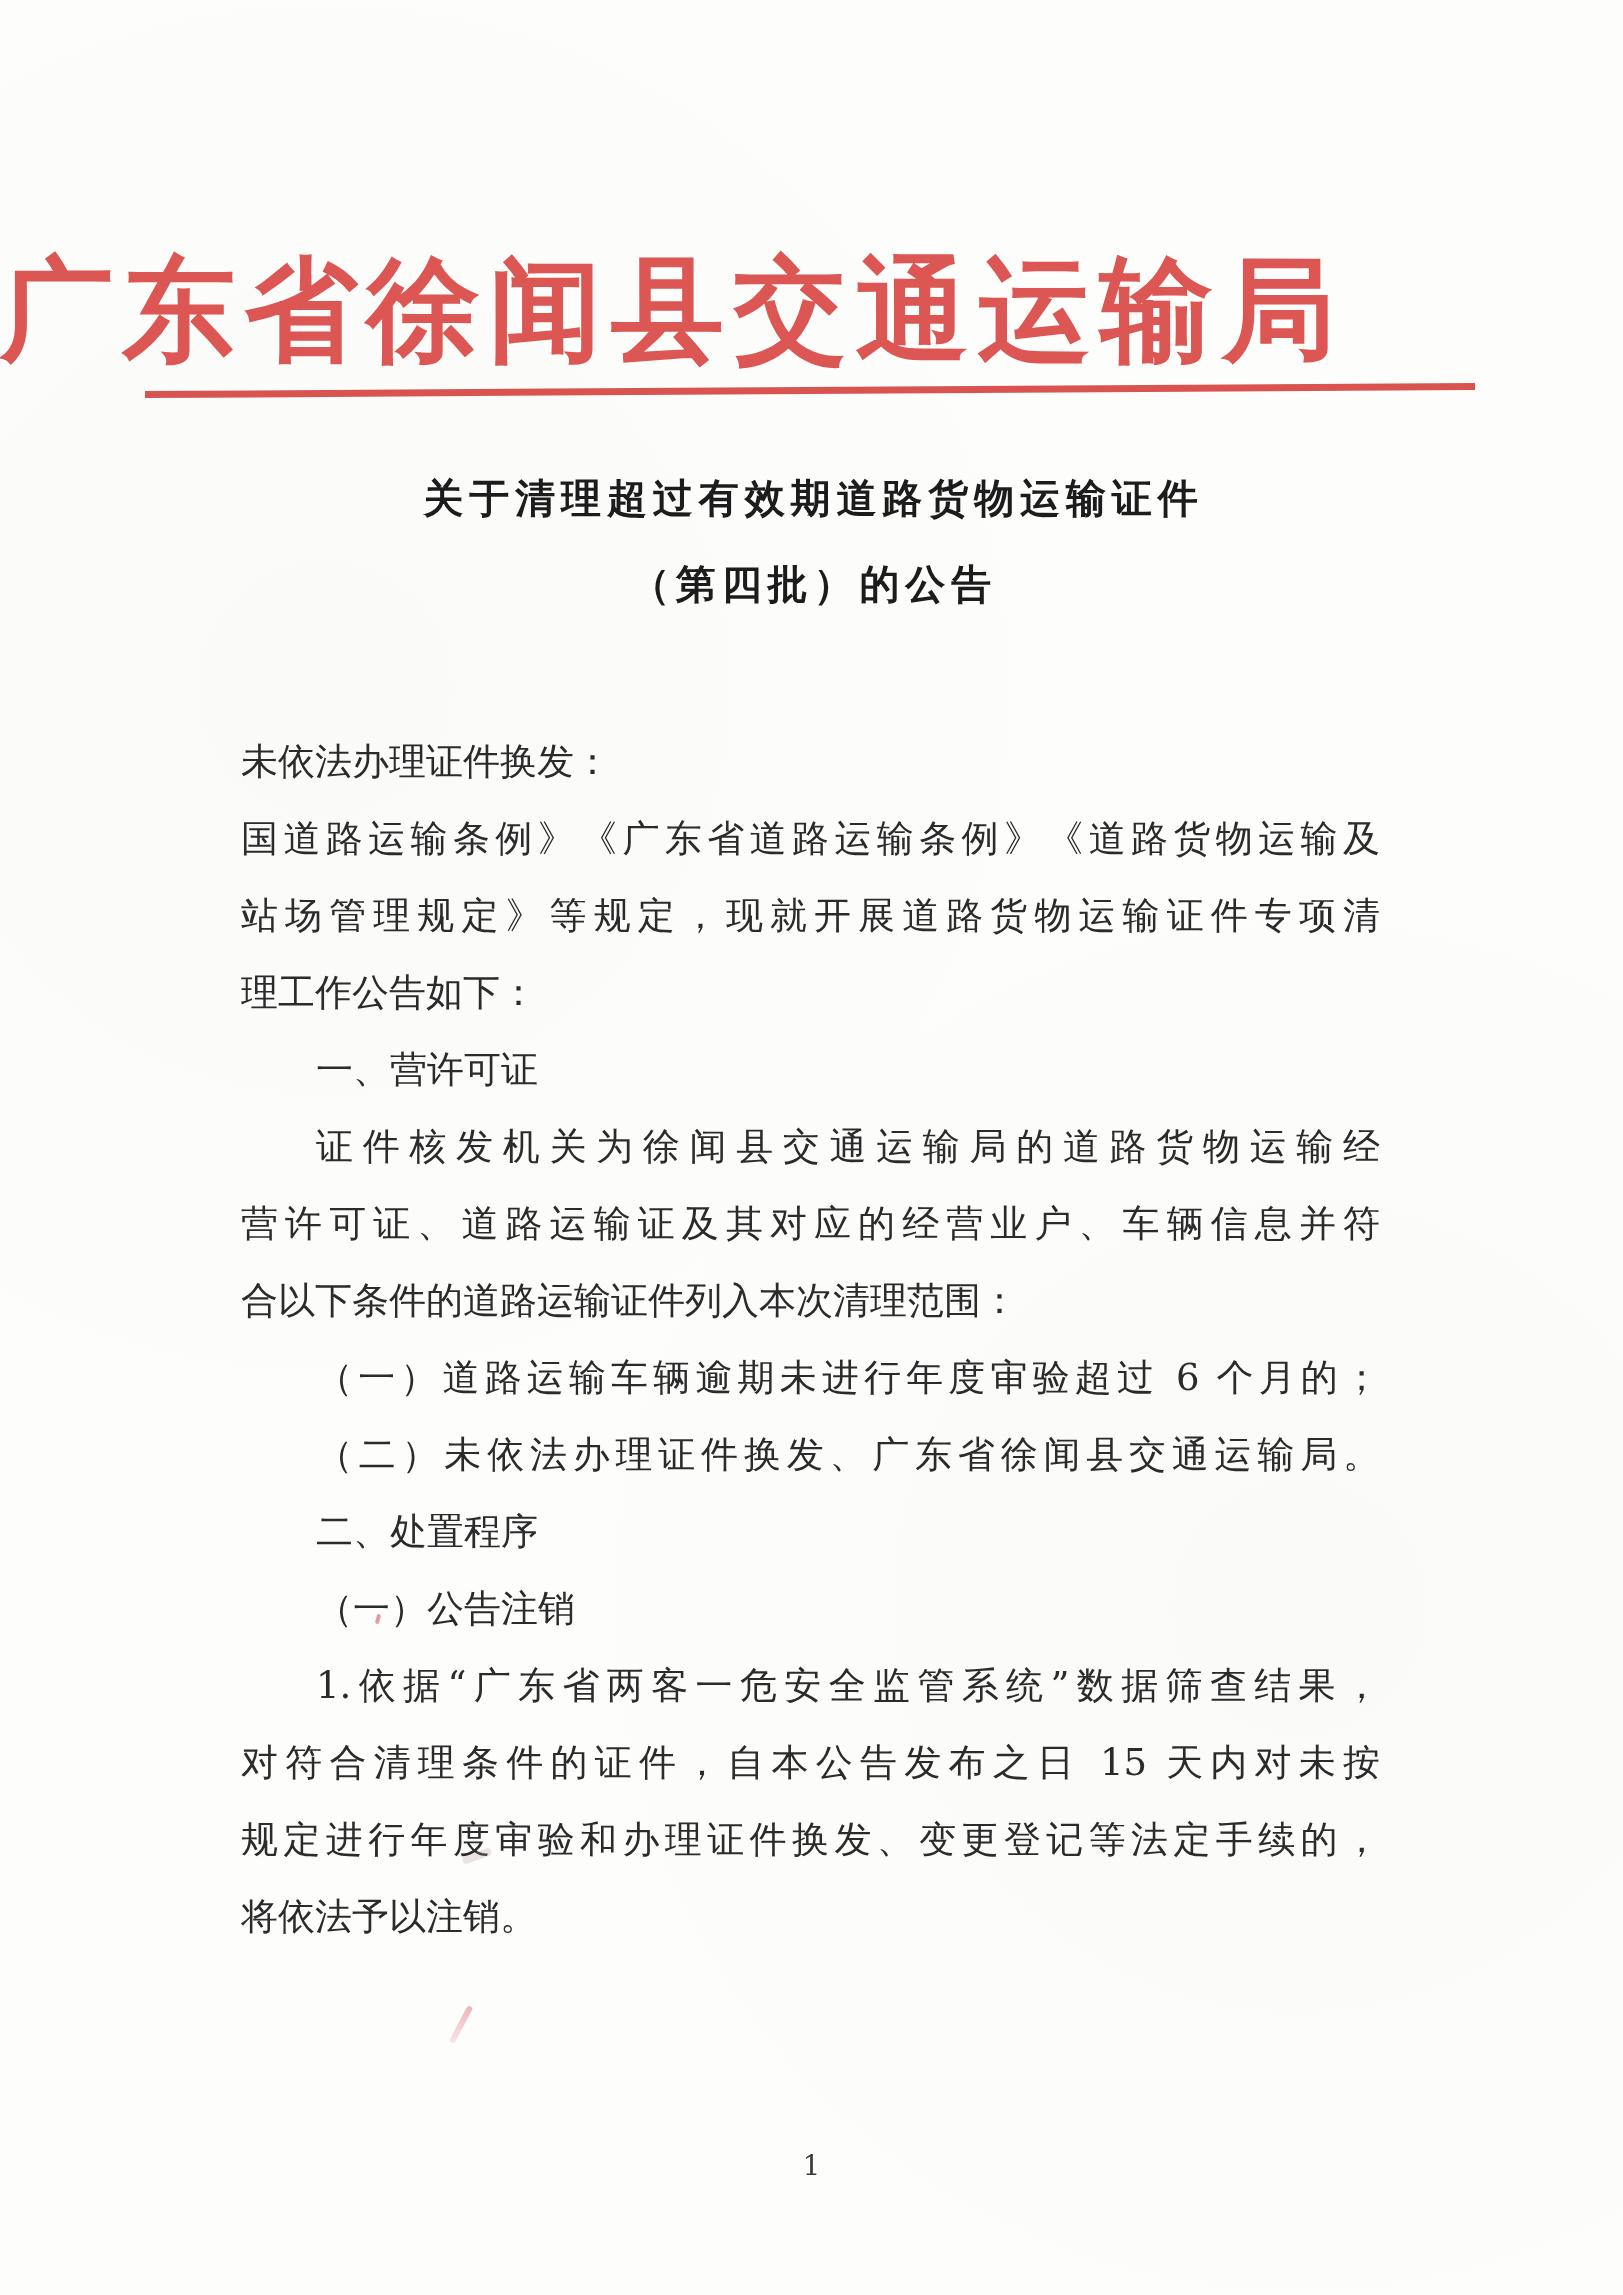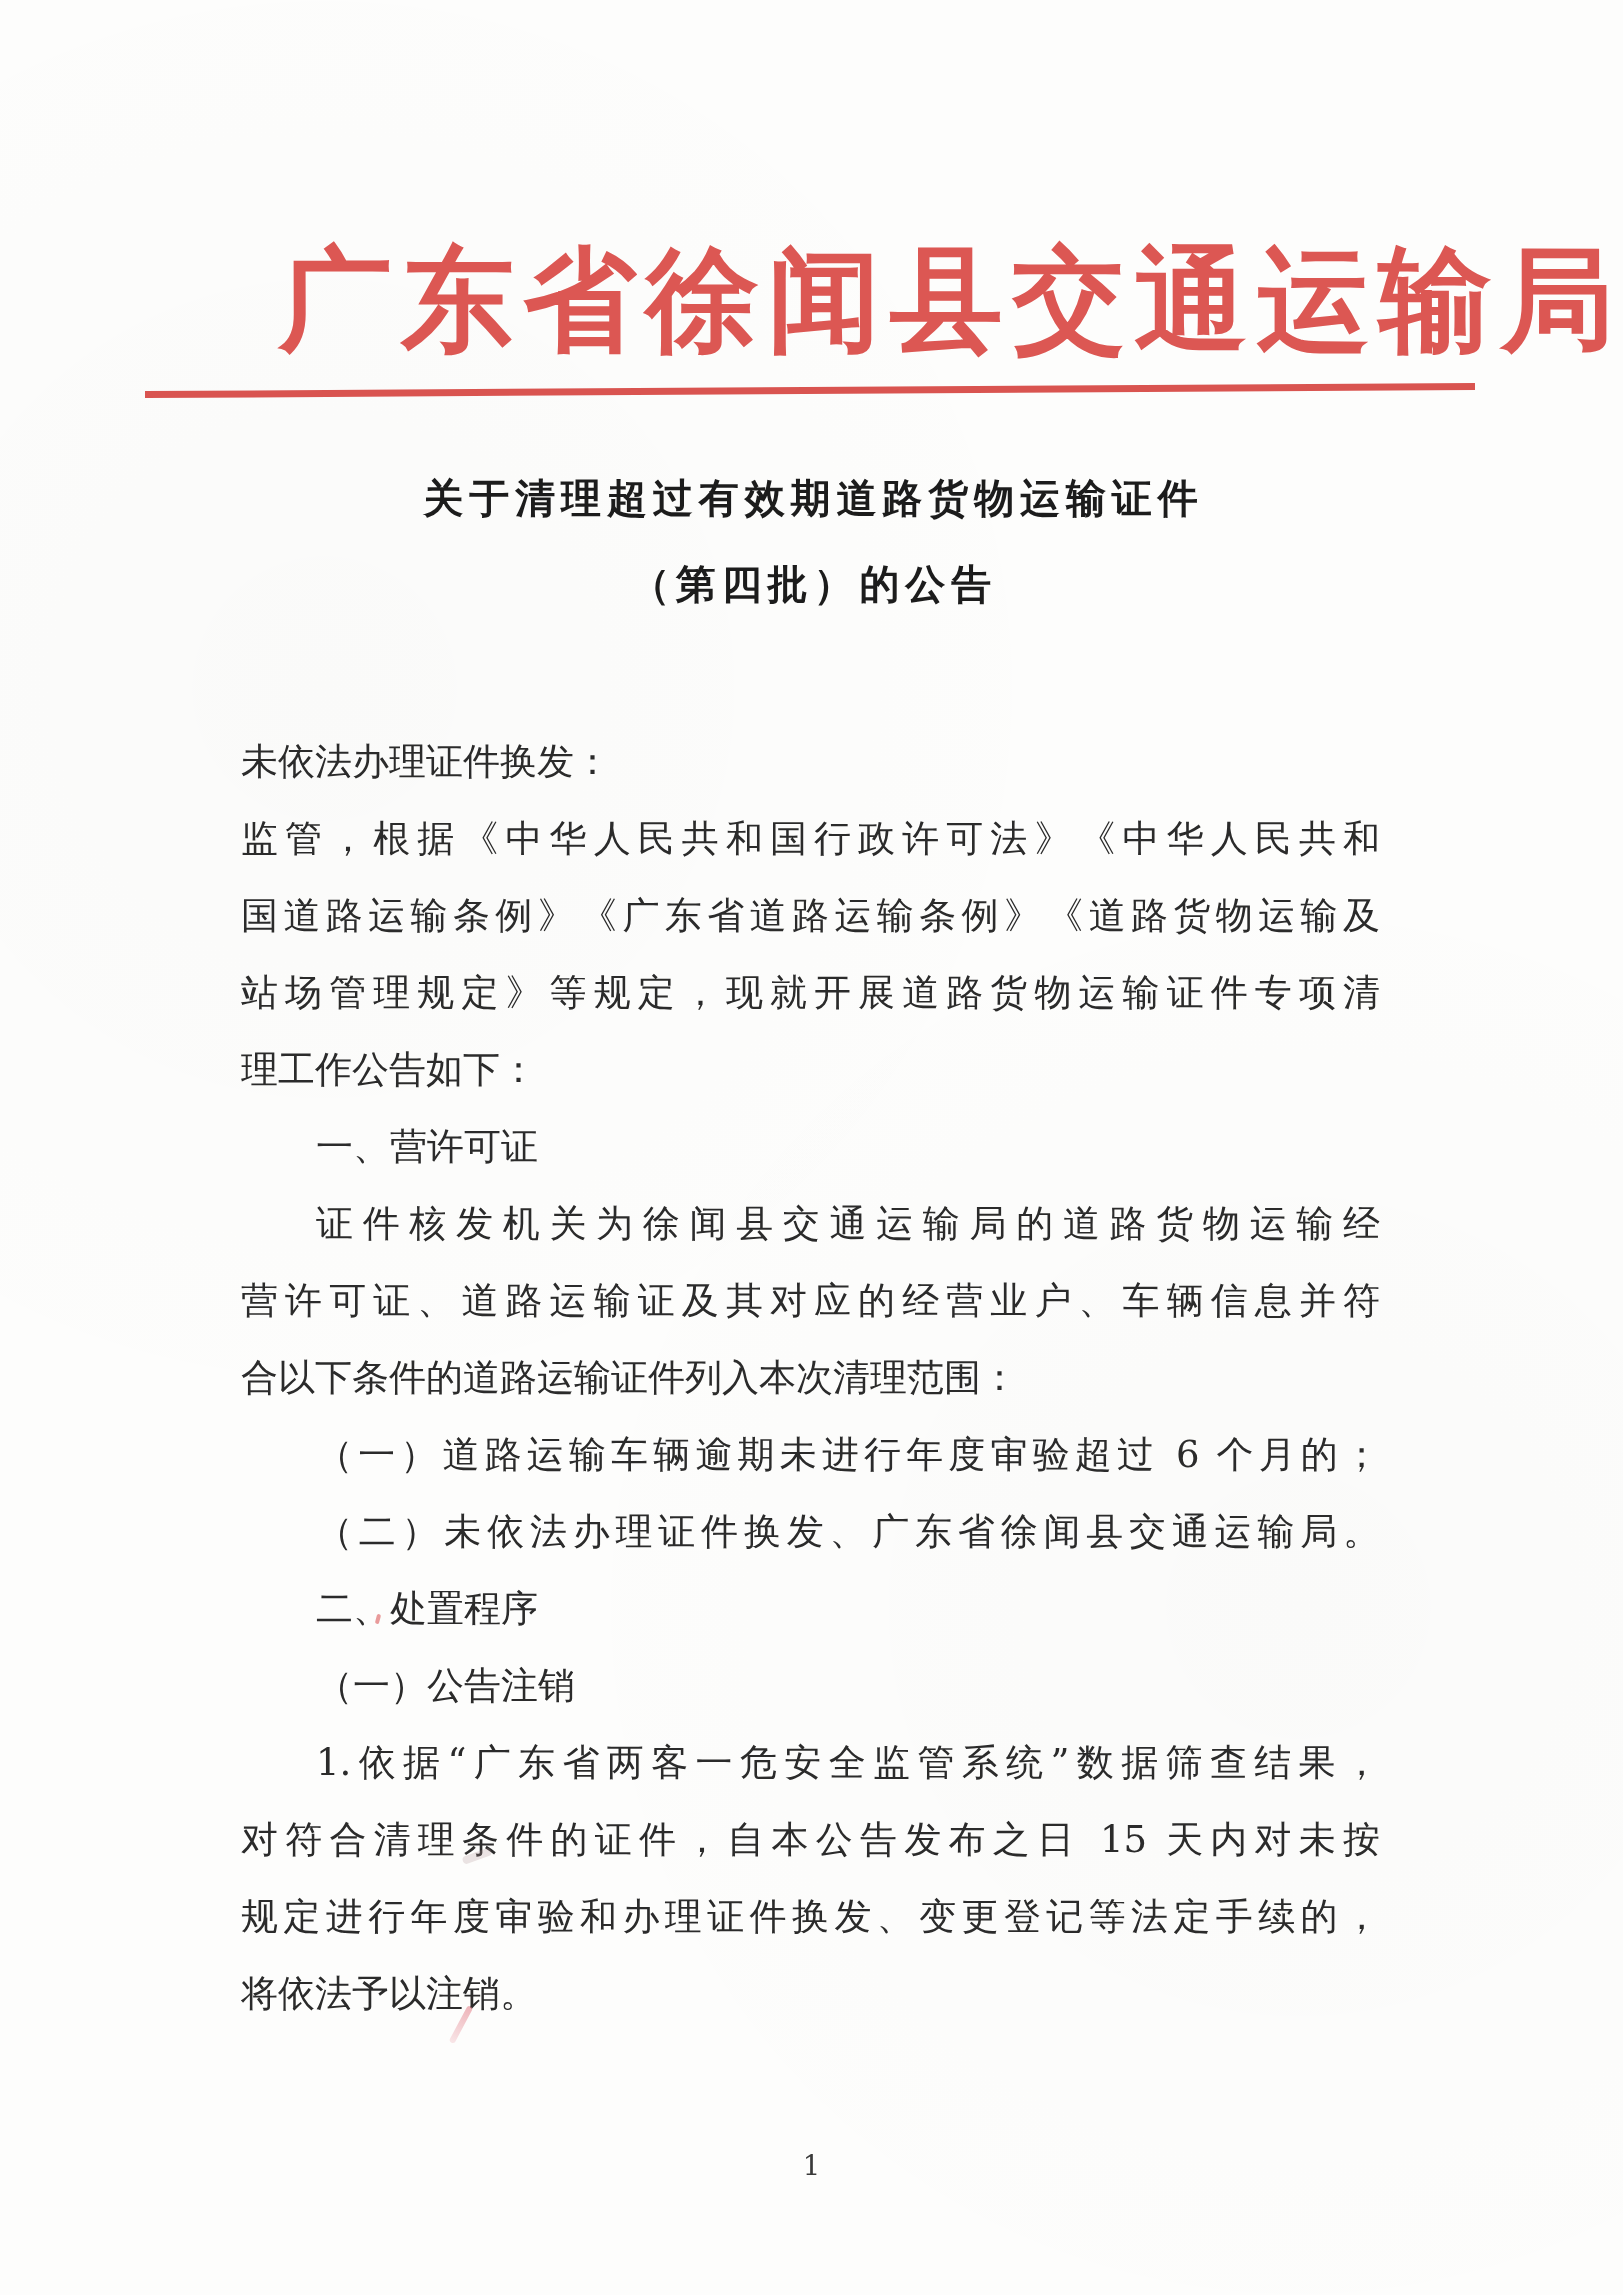--- a/index.html
+++ b/index.html
@@ -15,28 +15,27 @@
   .page-noise {
     position: absolute; inset: 0;
     background:
       radial-gradient(circle at 20% 30%, rgba(0,0,0,0.012), transparent 40%),
       radial-gradient(circle at 80% 70%, rgba(0,0,0,0.012), transparent 40%);
     pointer-events: none;
   }
   .header-title {
     position: absolute;
     top: 241px; left: 0; width: 100%;
-    text-align: right;
+    text-align: left;
     font-size: 113px;
     line-height: 137px;
     font-weight: bold;
     letter-spacing: 9.2px;
     color: var(--header-red, #dc5753);
     white-space: nowrap;
-    font-family: Liberation Mono, monospace;
   }
   .red-rule {
     position: absolute;
     top: 387px; left: 145px;
     width: 1330px; height: 6.5px;
     background: var(--rule-red, #d95450);
     transform: rotate(-0.35deg);
     transform-origin: center;
   }
   .doc-title {
@@ -111,21 +110,20 @@
 
 <div class="red-rule"></div>
 
 <div class="doc-title">
   <div>关于清理超过有效期道路货物运输证件</div>
   <div>（第四批）的公告</div>
 </div>
 
 <div class="body-text">
   <div class="line">未依法办理证件换发：</div>
-  <div class="line fill">监管，根据《中华人民共和国行政许可法》《中华人民共和</div>
   <div class="line fill">国道路运输条例》《广东省道路运输条例》《道路货物运输及</div>
   <div class="line fill">站场管理规定》等规定，现就开展道路货物运输证件专项清</div>
   <div class="line">理工作公告如下：</div>
   <div class="line ind">一、营许可证</div>
   <div class="line ind fill">证件核发机关为徐闻县交通运输局的道路货物运输经</div>
   <div class="line fill">营许可证、道路运输证及其对应的经营业户、车辆信息并符</div>
   <div class="line">合以下条件的道路运输证件列入本次清理范围：</div>
   <div class="line ind fill">（一）道路运输车辆逾期未进行年度审验超过 6 个月的；</div>
   <div class="line ind fill">（二）未依法办理证件换发、广东省徐闻县交通运输局。</div>
   <div class="line ind">二、处置程序</div>

